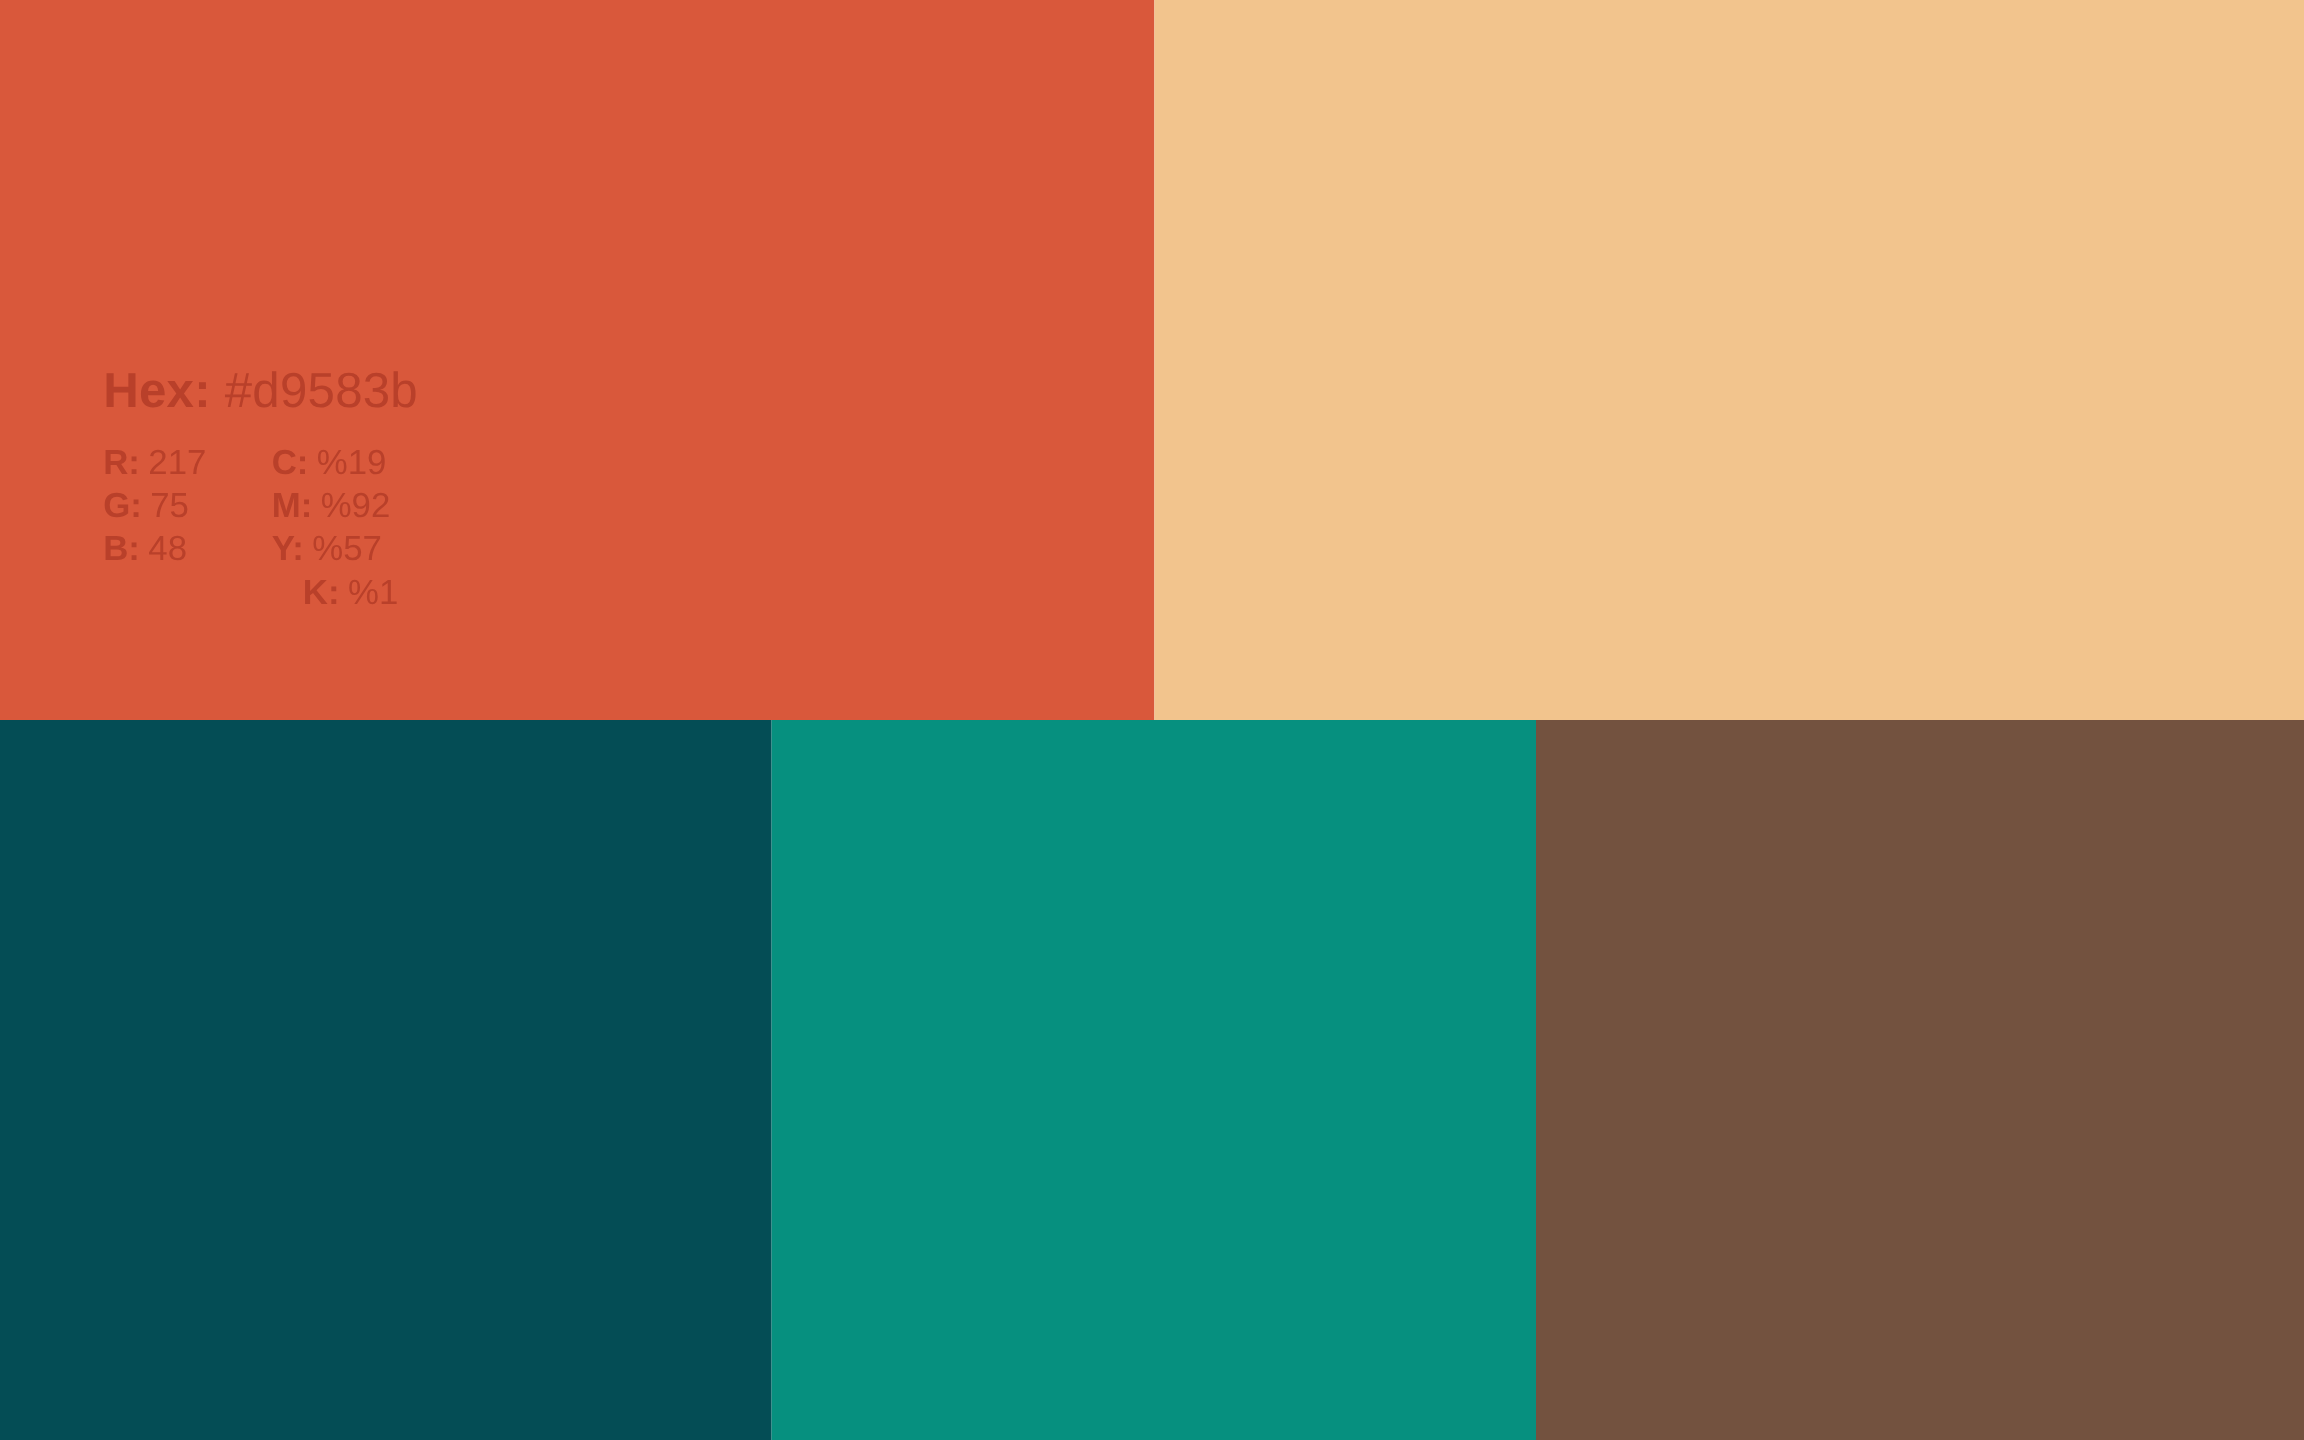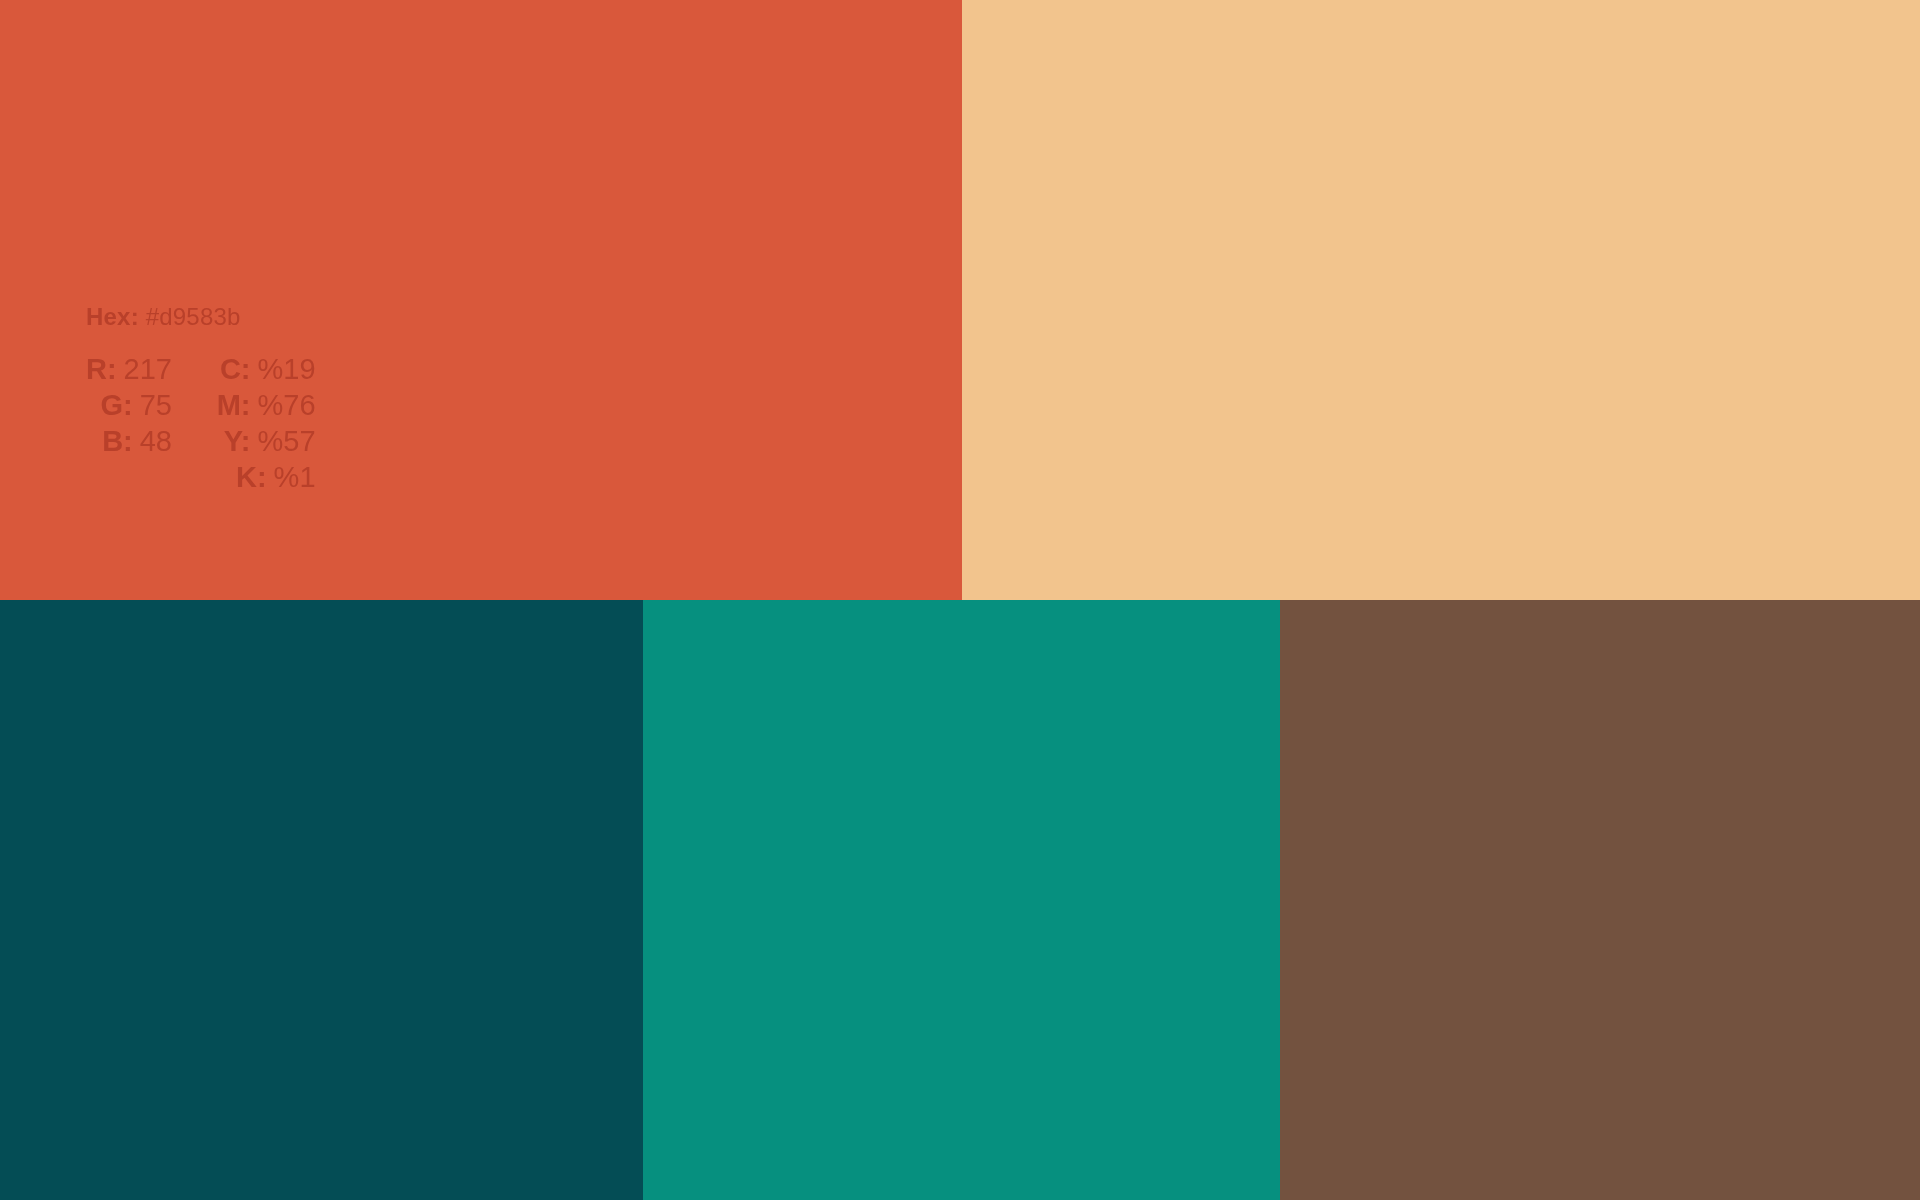--- a/index.html
+++ b/index.html
@@ -20,35 +20,35 @@
   }
   .swatch-info {
     position:absolute;
     left:86px;
     white-space:nowrap;
   }
   
   .row-top .swatch-info { top:305px; }
 
   .hex-line {
-    font-size:24px;
+    font-size:41px;
     line-height:1.0;
     margin-bottom:22px;
     letter-spacing:0.2px;
   }
   .hex-label { font-weight:700; }
   .hex-value { font-weight:400; }
 
   .values-grid {
     display:grid;
     grid-template-columns:auto auto;
     column-gap:38px;
     row-gap:0px;
   }
-  .val-col { display:flex; flex-direction:column;align-items:flex-end; }
+  .val-col { display:flex; flex-direction:column; }
   .val-row {
     font-size:29px;
     line-height:36px;
     white-space:nowrap;
   }
   .val-row.spacer { visibility:hidden; }
   .val-key { font-weight:700; }
   .val-num { font-weight:400; padding-left:7px; }
 
   
@@ -83,21 +83,21 @@
           <div class="val-row">
             <span class="val-key">B:</span><span class="val-num">48</span>
           </div>
           <div class="val-row spacer">&nbsp;</div>
         </div>
         <div class="val-col cmyk">
           <div class="val-row">
             <span class="val-key">C:</span><span class="val-num">%19</span>
           </div>
           <div class="val-row">
-            <span class="val-key">M:</span><span class="val-num">%76</span>
+            <span class="val-key">M:</span><span class="val-num">%92</span>
           </div>
           <div class="val-row">
             <span class="val-key">Y:</span><span class="val-num">%57</span>
           </div>
           <div class="val-row k-row">
             <span class="val-key">K:</span><span class="val-num">%1</span>
           </div>
         </div>
       </div>
     </div>

